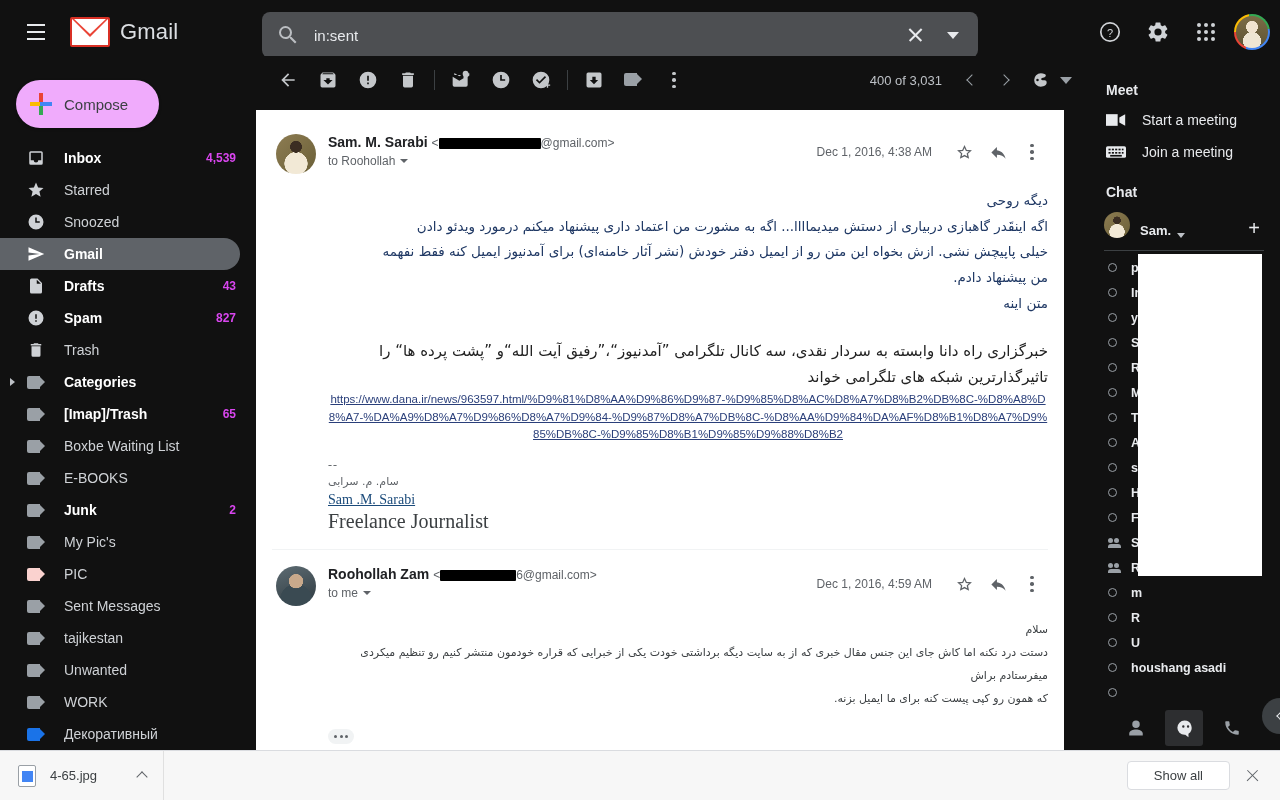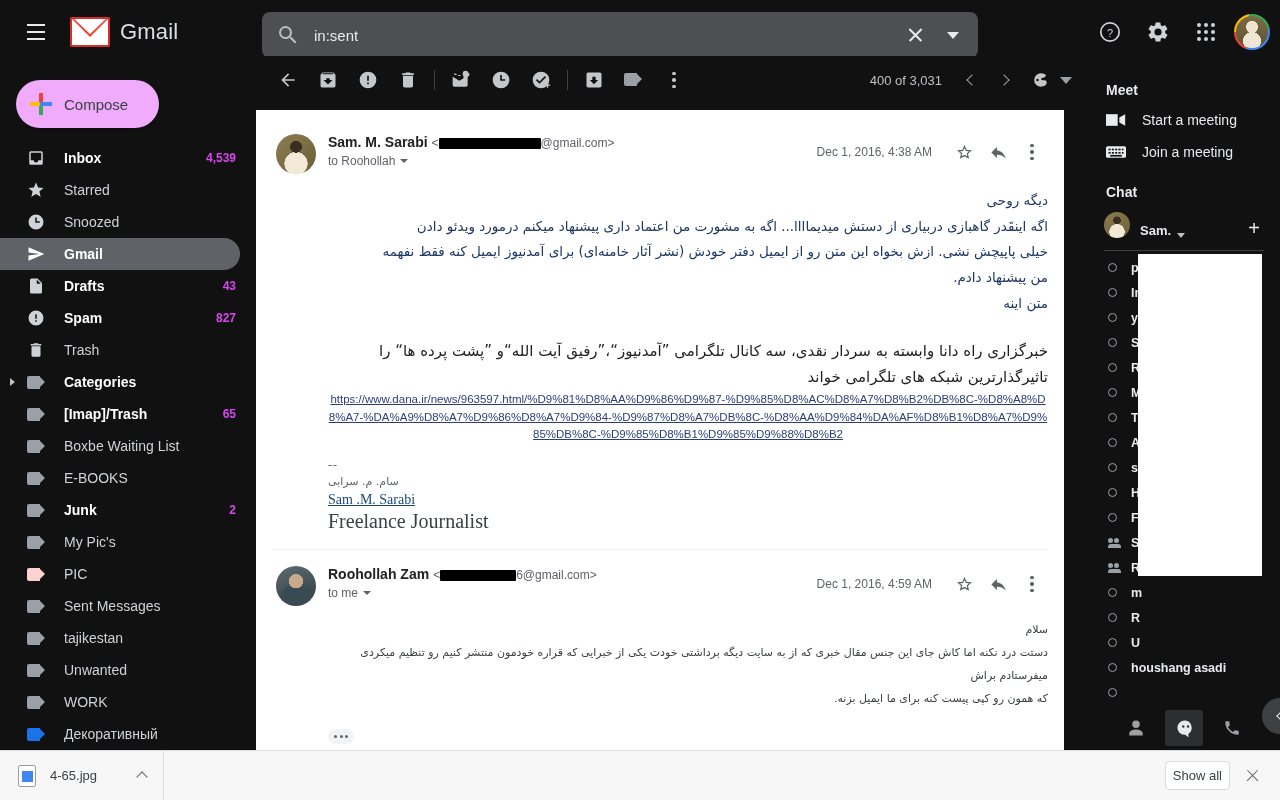--- a/index.html
+++ b/index.html
@@ -308,21 +308,21 @@
     background: #4285f4;
   }
   .dl-name { font-size: 13px; color: #3c4043; margin: 0 34px 0 14px; font-family: "Liberation Sans", sans-serif; }
   .dl-caret { width: 22px; height: 22px; display: flex; align-items: center; justify-content: center; }
   .dl-caret span {
     display:block; width: 8px; height: 8px; border-top: 1.5px solid #5f6368;
     border-right: 1.5px solid #5f6368; transform: rotate(-45deg); margin-top: 3px;
   }
   .dl-right { margin-left: auto; display: flex; align-items: center; padding-right: 14px; gap: 10px; }
   .showall {
-    border: 1px solid #dadce0; border-radius: 4px; padding: 6px 7px;
+    border: 1px solid #dadce0; border-radius: 4px; padding: 6px 26px;
     font-size: 13px; color: #3c4043; background: #fff; cursor: pointer;
   }
   .dl-close { width: 26px; height: 26px; position: relative; cursor: pointer; }
   .dl-close:before, .dl-close:after {
     content: ""; position: absolute; left: 5px; top: 12px; width: 15px; height: 1.4px; background: #5f6368;
   }
   .dl-close:before { transform: rotate(45deg); } .dl-close:after { transform: rotate(-45deg); }
   svg { display: block; }
 </style>
 </head>

